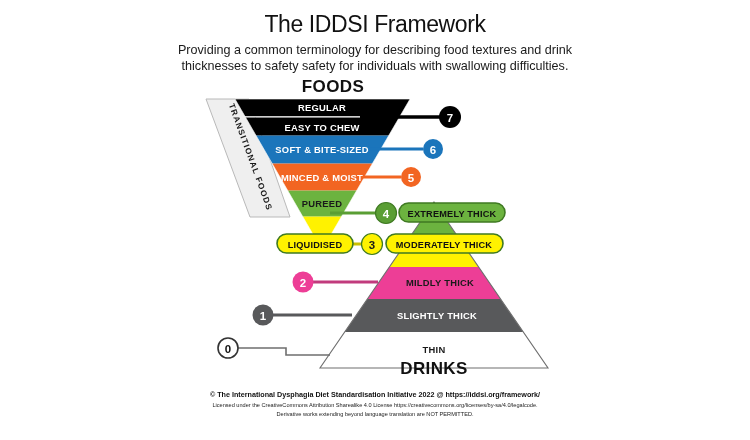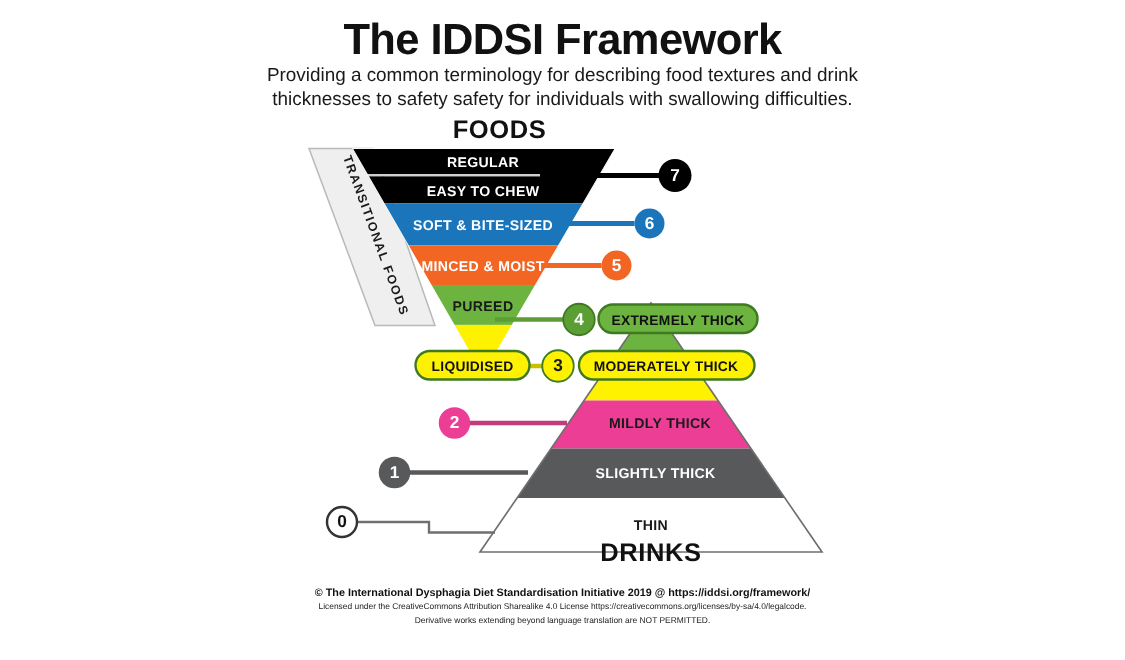--- a/index.html
+++ b/index.html
@@ -19,22 +19,22 @@
     width: 750px;
     height: 440px;
     position: relative;
   }
   .title {
     position: absolute;
     top: 11px;
     left: 0;
     width: 750px;
     text-align: center;
-    font-size: 29px;
-    font-weight: bold;
+    font-size: 23px;
+    font-weight: normal;
     letter-spacing: -0.4px;
     color: #111111;
   }
   .subtitle {
     position: absolute;
     top: 43px;
     left: 0;
     width: 750px;
     text-align: center;
     font-size: 12.6px;
@@ -229,17 +229,17 @@
     </g>
 
     <text class="drinklabel" x="440" y="207.5" fill="#1a1a1a">MILDLY THICK</text>
     <text class="drinklabel" x="437" y="240.5" fill="#ffffff">SLIGHTLY THICK</text>
     <text class="drinklabel" x="434" y="275" fill="#1a1a1a">THIN</text>
 
     <text class="hdr" x="434" y="296">DRINKS</text>
 
   </svg>
 
-  <div class="footer footer-1">© The International Dysphagia Diet Standardisation Initiative 2019 @ https://iddsi.org/framework/</div>
+  <div class="footer footer-1">© The International Dysphagia Diet Standardisation Initiative 2022 @ https://iddsi.org/framework/</div>
   <div class="footer footer-2">Licensed under the CreativeCommons Attribution Sharealike 4.0 License https://creativecommons.org/licenses/by-sa/4.0/legalcode.</div>
   <div class="footer footer-3">Derivative works extending beyond language translation are NOT PERMITTED.</div>
 
 </div>
 
 </body></html>

